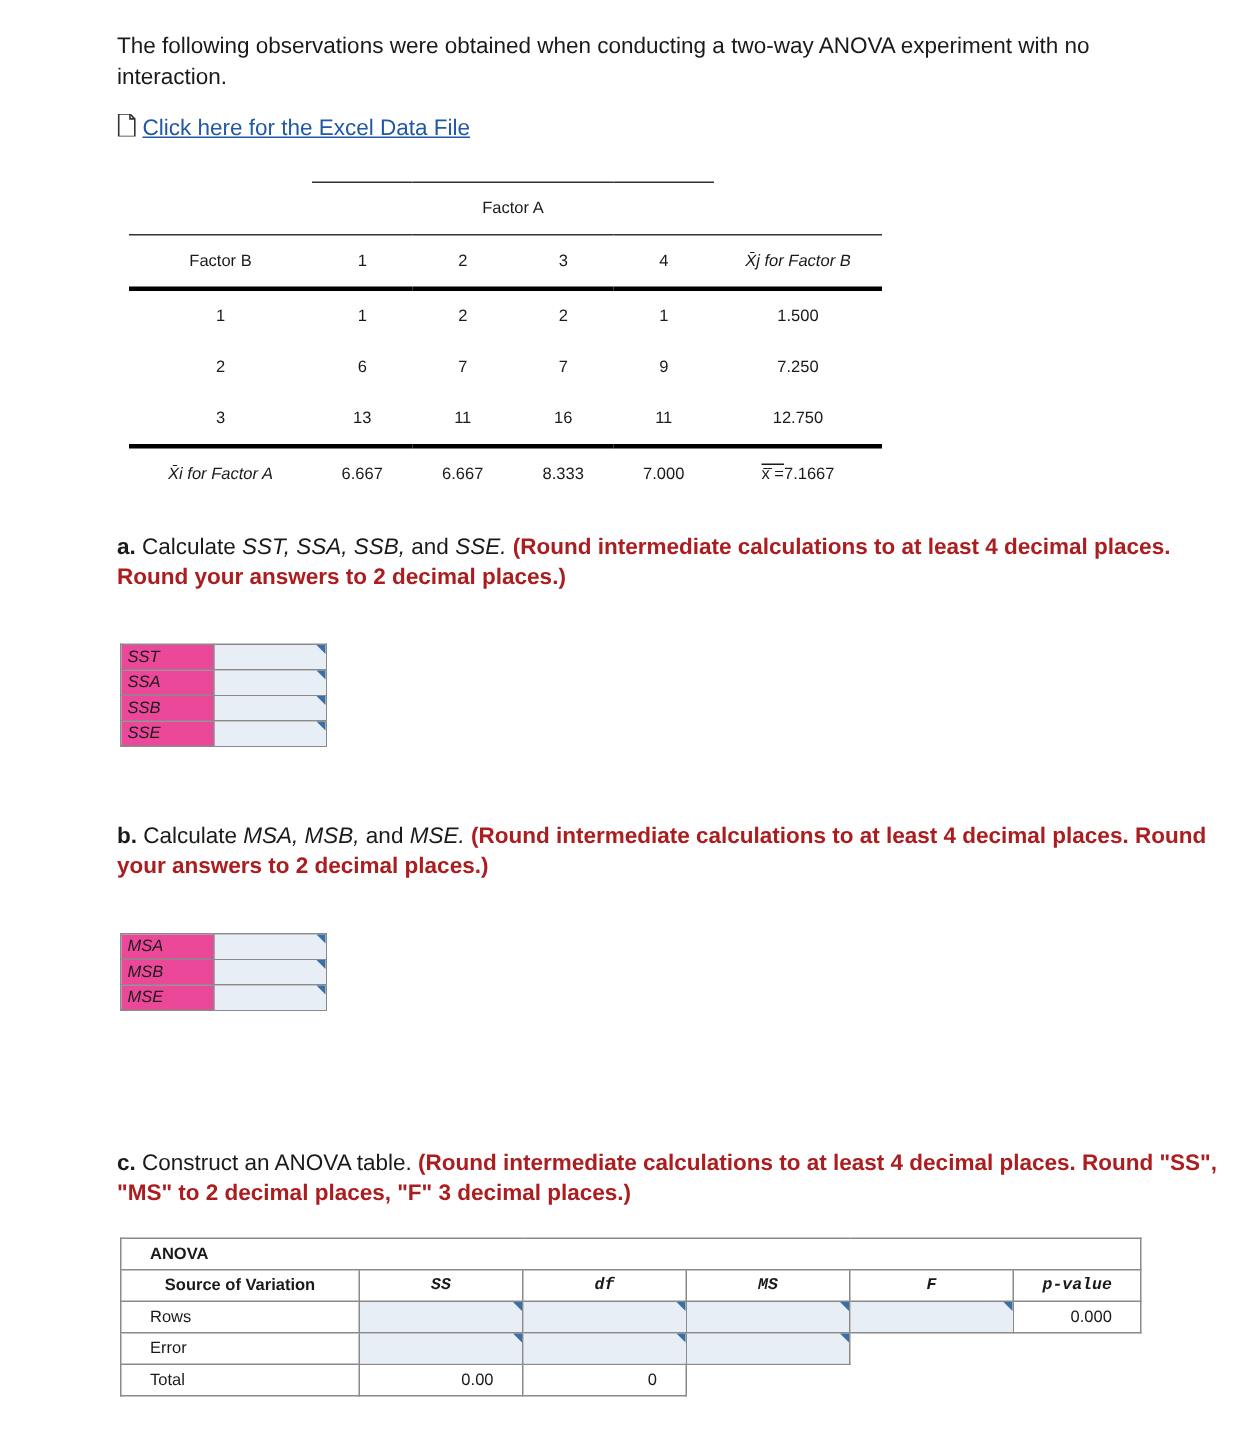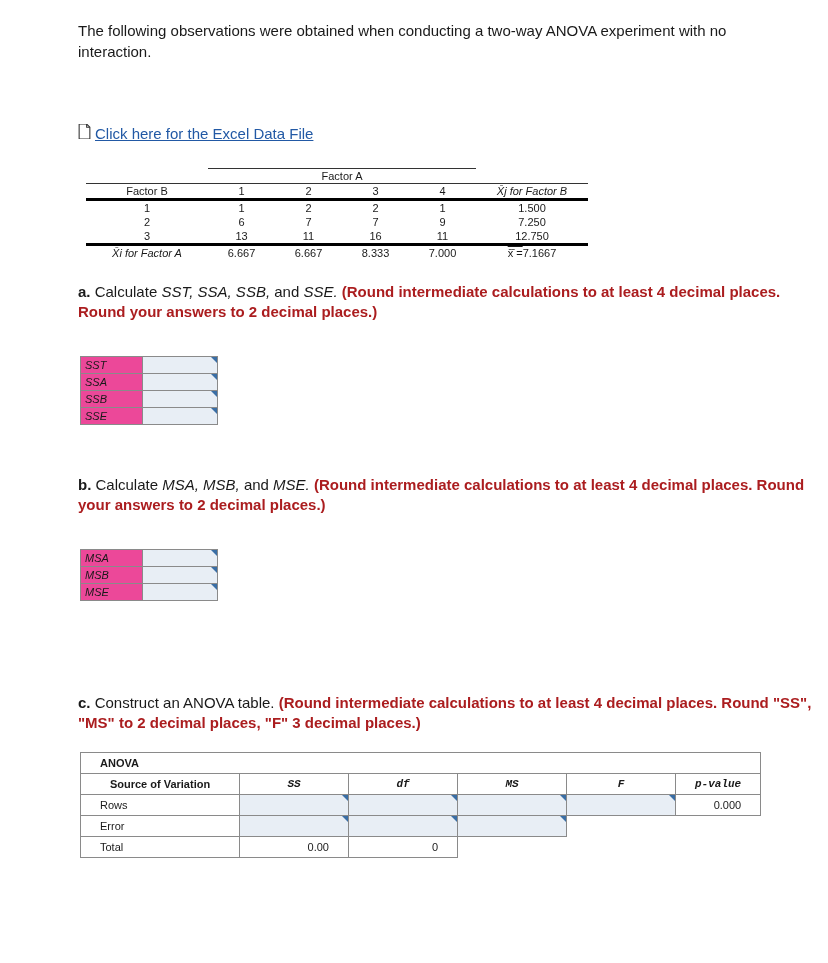--- a/index.html
+++ b/index.html
@@ -6,24 +6,24 @@
     font-family: Arial, Helvetica, sans-serif;
     font-size: 15px;
     color: #1a1a1a;
     background: #fff;
     margin: 0;
     padding: 20px 16px 40px 78px;
     width: 828px;
     box-sizing: border-box;
   }
   .intro { line-height: 1.4; margin-bottom: 14px; max-width: 700px; }
-  .excel-link { color: #2259a5; text-decoration: underline; font-size: 15px; display:inline-flex; align-items:center; gap:4px; margin-bottom:20px;margin-top:48px;}
+  .excel-link { color: #2259a5; text-decoration: underline; font-size: 15px; display:inline-flex; align-items:center; gap:4px; margin-bottom:20px;}
   .excel-link svg { width:13px; height:15px; }
   .data-table { border-collapse: collapse; font-size: 11px; margin: 6px 0 22px 8px; }
-  .data-table th, .data-table td { padding: 1px 6px; text-align: center; }
+  .data-table th, .data-table td { padding: 11px 6px; text-align: center; }
   .data-table .hdr-top { border-top:1px solid #333; border-bottom:1px solid #333; }
   .data-table .row-brd td { border-bottom:3px solid #000000; }
   .data-table .col-b { min-width:110px; }
   .data-table .col-n { min-width:55px; }
   .data-table .col-mean { min-width:100px; text-align:center;}
   .xbar { font-style: italic; }
   .overline-x { text-decoration: overline; display:inline-block; }
   .question {  margin: 2px 0 10px 0; line-height:1.35; max-width:740px;}
   .question b { font-weight:700; }
   .question .ital { font-style: italic; }

